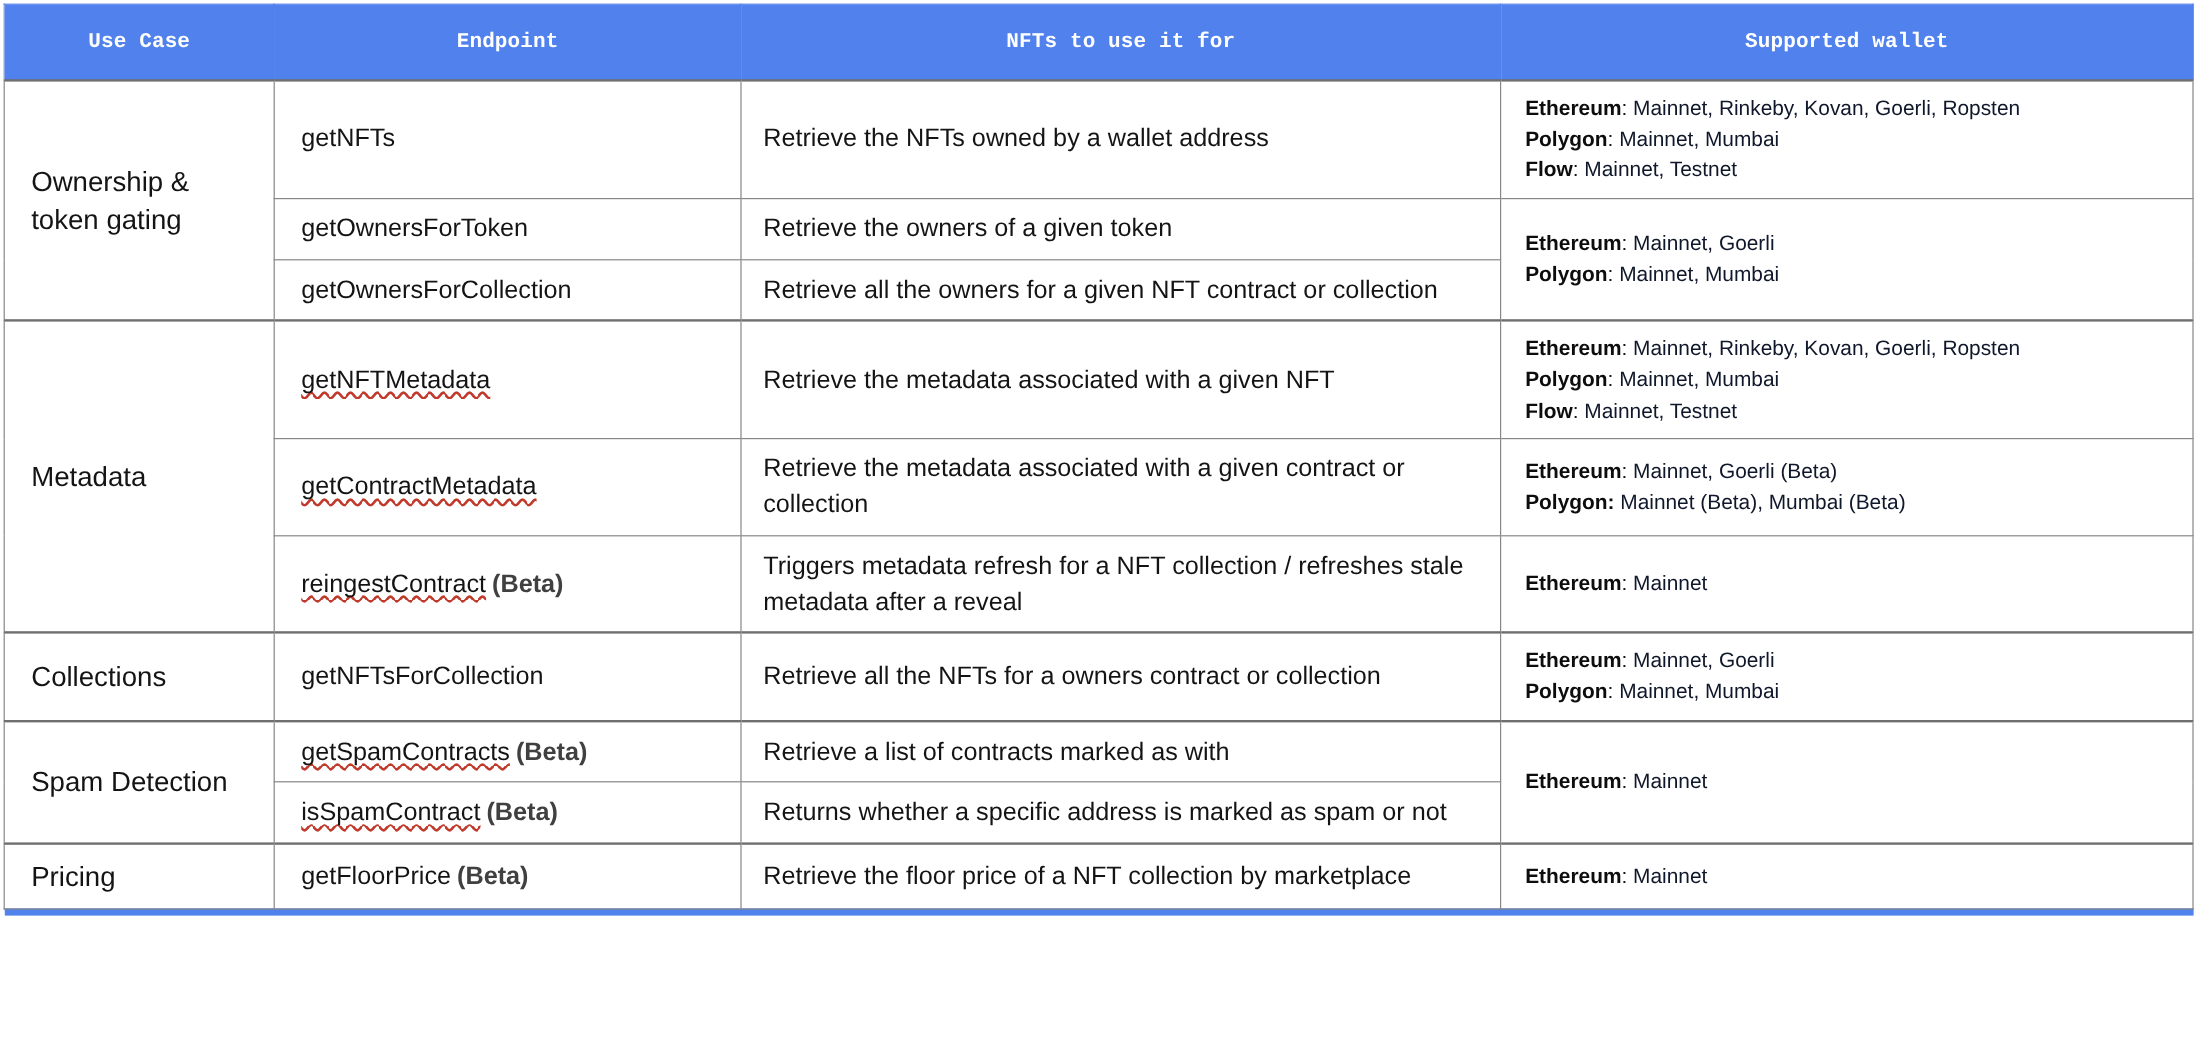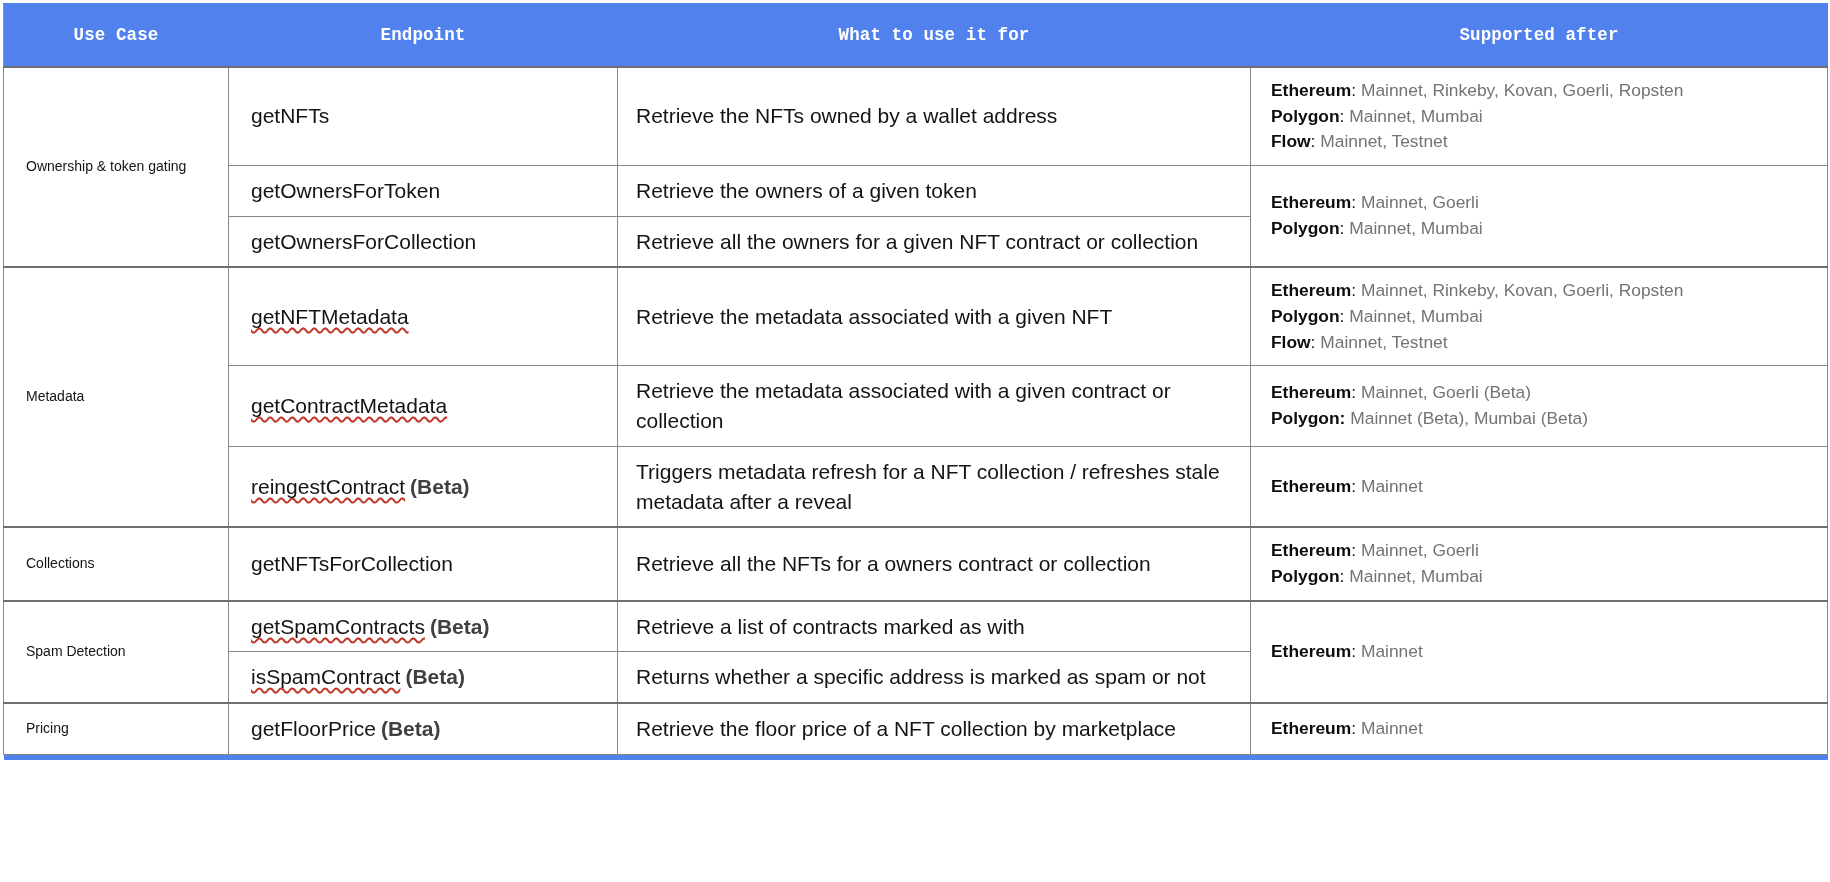--- a/index.html
+++ b/index.html
@@ -55,21 +55,21 @@
   tbody td {
     border: 1px solid #878787;
     vertical-align: middle;
     font-size: 21px;
     line-height: 1.42;
     color: #141414;
     padding: 10px 21px;
     background: #ffffff;
   }
 
-  tbody td.usecase   { padding-left: 22px; font-size: 14px; }
+  tbody td.usecase   { padding-left: 22px; font-size: 23px; }
   tbody td.endpoint  { padding-left: 22px; }
   tbody td.what      { padding-left: 18px; }
   tbody td.chains    { padding-left: 20px; font-size: 17.4px; line-height: 1.47; }
 
   
   tr.group-start > td { border-top: 2px solid #6f6f6f; }
 
   
   tfoot td.bottom-rule {
     padding: 0;
@@ -93,39 +93,39 @@
     color: #404040;
     font-weight: bold;
     margin-left: 5px;
     white-space: nowrap;
   }
 
   
   .chain-line { white-space: nowrap; }
   .chain-name { font-weight: bold; color: #0d0d0d; }
   .chain-sep  { color: #141414; }
-  .chain-list { color: #737373; }
+  .chain-list { color: #0f172a; }
 </style>
 </head>
 <body>
 
 <div class="table-wrap">
   <table class="api-table">
     <colgroup>
       <col class="c-usecase">
       <col class="c-endpoint">
       <col class="c-what">
       <col class="c-chains">
     </colgroup>
     <thead>
       <tr>
         <th class="th-first">Use Case</th>
         <th>Endpoint</th>
-        <th>What to use it for</th>
-        <th>Supported after</th>
+        <th>NFTs to use it for</th>
+        <th>Supported wallet</th>
       </tr>
     </thead>
     <tbody id="table-body">
         <tr class="group-start">
           <td class="usecase" rowspan="3"><span>Ownership &amp; token gating</span></td>
           <td class="endpoint"><span class="ep-name">getNFTs</span></td>
           <td class="what"><span>Retrieve the NFTs owned by a wallet address</span></td>
           <td class="chains" rowspan="1">
             <div class="chain-line"><span class="chain-name">Ethereum</span><span class="chain-sep">:</span><span class="chain-list"> Mainnet, Rinkeby, Kovan, Goerli, Ropsten</span></div>
             <div class="chain-line"><span class="chain-name">Polygon</span><span class="chain-sep">:</span><span class="chain-list"> Mainnet, Mumbai</span></div>

